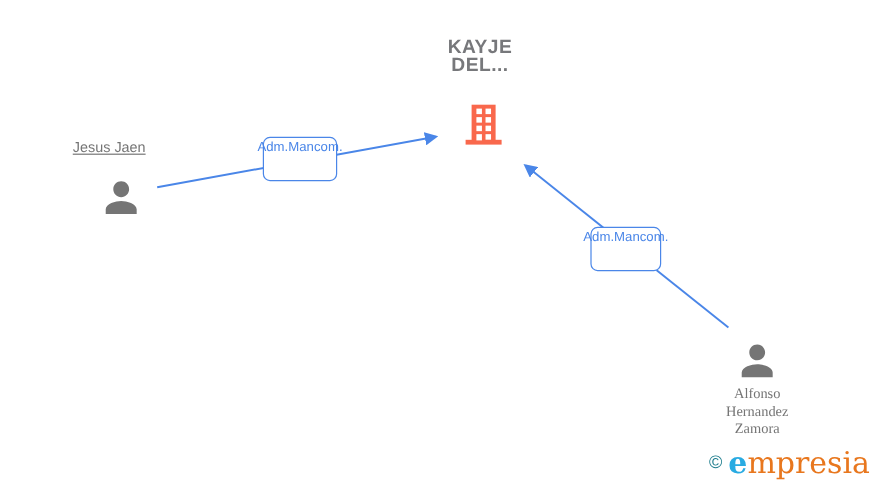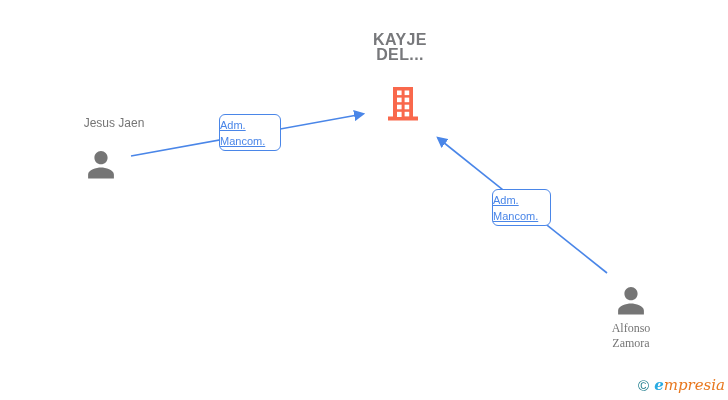--- a/index.html
+++ b/index.html
@@ -15,42 +15,41 @@
   .company-label{
     left:338px;top:32px;width:124px;text-align:center;
     font-size:16px;font-weight:bold;color:#77787B;line-height:15px;
     letter-spacing:.4px;
   }
   .building-wrap{left:385px;top:87px;width:36px;height:34px;}
   
   .person-label{
     text-align:center;font-size:12px;color:#757575;line-height:14.5px;
   }
-  .jesus-label{left:59px;top:116px;width:110px;}
+  .jesus-label{left:36px;top:116px;width:110px;text-decoration:underline;}
   .alfonso-label{left:579px;top:321px;width:104px;font-family:Liberation Serif, serif;}
   .person-icon-wrap{width:36px;height:36px;}
   .jesus-icon{left:83px;top:146px;}
   .alfonso-icon{left:613px;top:282px;}
   
   .edge-label{
     background:#ffffff;border:1.5px solid #4A86E8;border-radius:6px;
     color:#4A86E8;font-size:11px;line-height:16px;text-align:left;
-    display:flex;flex-direction:column;justify-content:center;
+    display:flex;flex-direction:row;justify-content:center;
     box-sizing:border-box;
-    text-decoration:underline;
   }
   .edge-label-1{left:219px;top:114px;width:62px;height:37px;}
   .edge-label-2{left:492px;top:189px;width:59px;height:37px;}
   
   .logo{
     right:3px;bottom:3px;height:24px;display:flex;align-items:center;
     white-space:nowrap;
   }
   .logo .copy{color:#1C7C8C;font-size:15px;margin-right:5px;}
-  .logo .brand{font-family:"DejaVu Serif","Liberation Serif",serif;font-style:italic;font-size:15px;}
+  .logo .brand{font-family:"DejaVu Serif","Liberation Serif",serif;font-size:25px;}
   .logo .brand .e{color:#29ABE2;font-weight:bold;}
   .logo .brand .rest{color:#E8771E;}
 </style>
 </head>
 <body>
 
 <svg id="edges-svg">
   <defs>
     <marker id="arrowhead" viewBox="0 0 10 10" refX="8" refY="5" markerWidth="7" markerHeight="7" orient="auto-start-reverse">
       <path d="M0,0 L10,5 L0,10 z" fill="#4A86E8"></path>
@@ -94,20 +93,21 @@
 
 <div class="abs person-icon-wrap alfonso-icon">
   <span>
     <svg viewBox="0 0 24 24" width="36" height="36" fill="#757575">
       <path d="M12 12.2c2.45 0 4.4-1.97 4.4-4.4S14.45 3.4 12 3.4 7.6 5.37 7.6 7.8s1.95 4.4 4.4 4.4zm0 2.1c-3.1 0-8.6 1.55-8.6 4.65v2.65h17.2v-2.65c0-3.1-5.5-4.65-8.6-4.65z"></path>
     </svg>
   </span>
 </div>
 <div class="abs person-label alfonso-label">
   <div>Alfonso</div>
+  <div>Hernandez</div>
   <div>Zamora</div>
 </div>
 
 <div class="abs edge-label edge-label-1">
   <div>Adm.</div>
   <div>Mancom.</div>
 </div>
 <div class="abs edge-label edge-label-2">
   <div>Adm.</div>
   <div>Mancom.</div>

